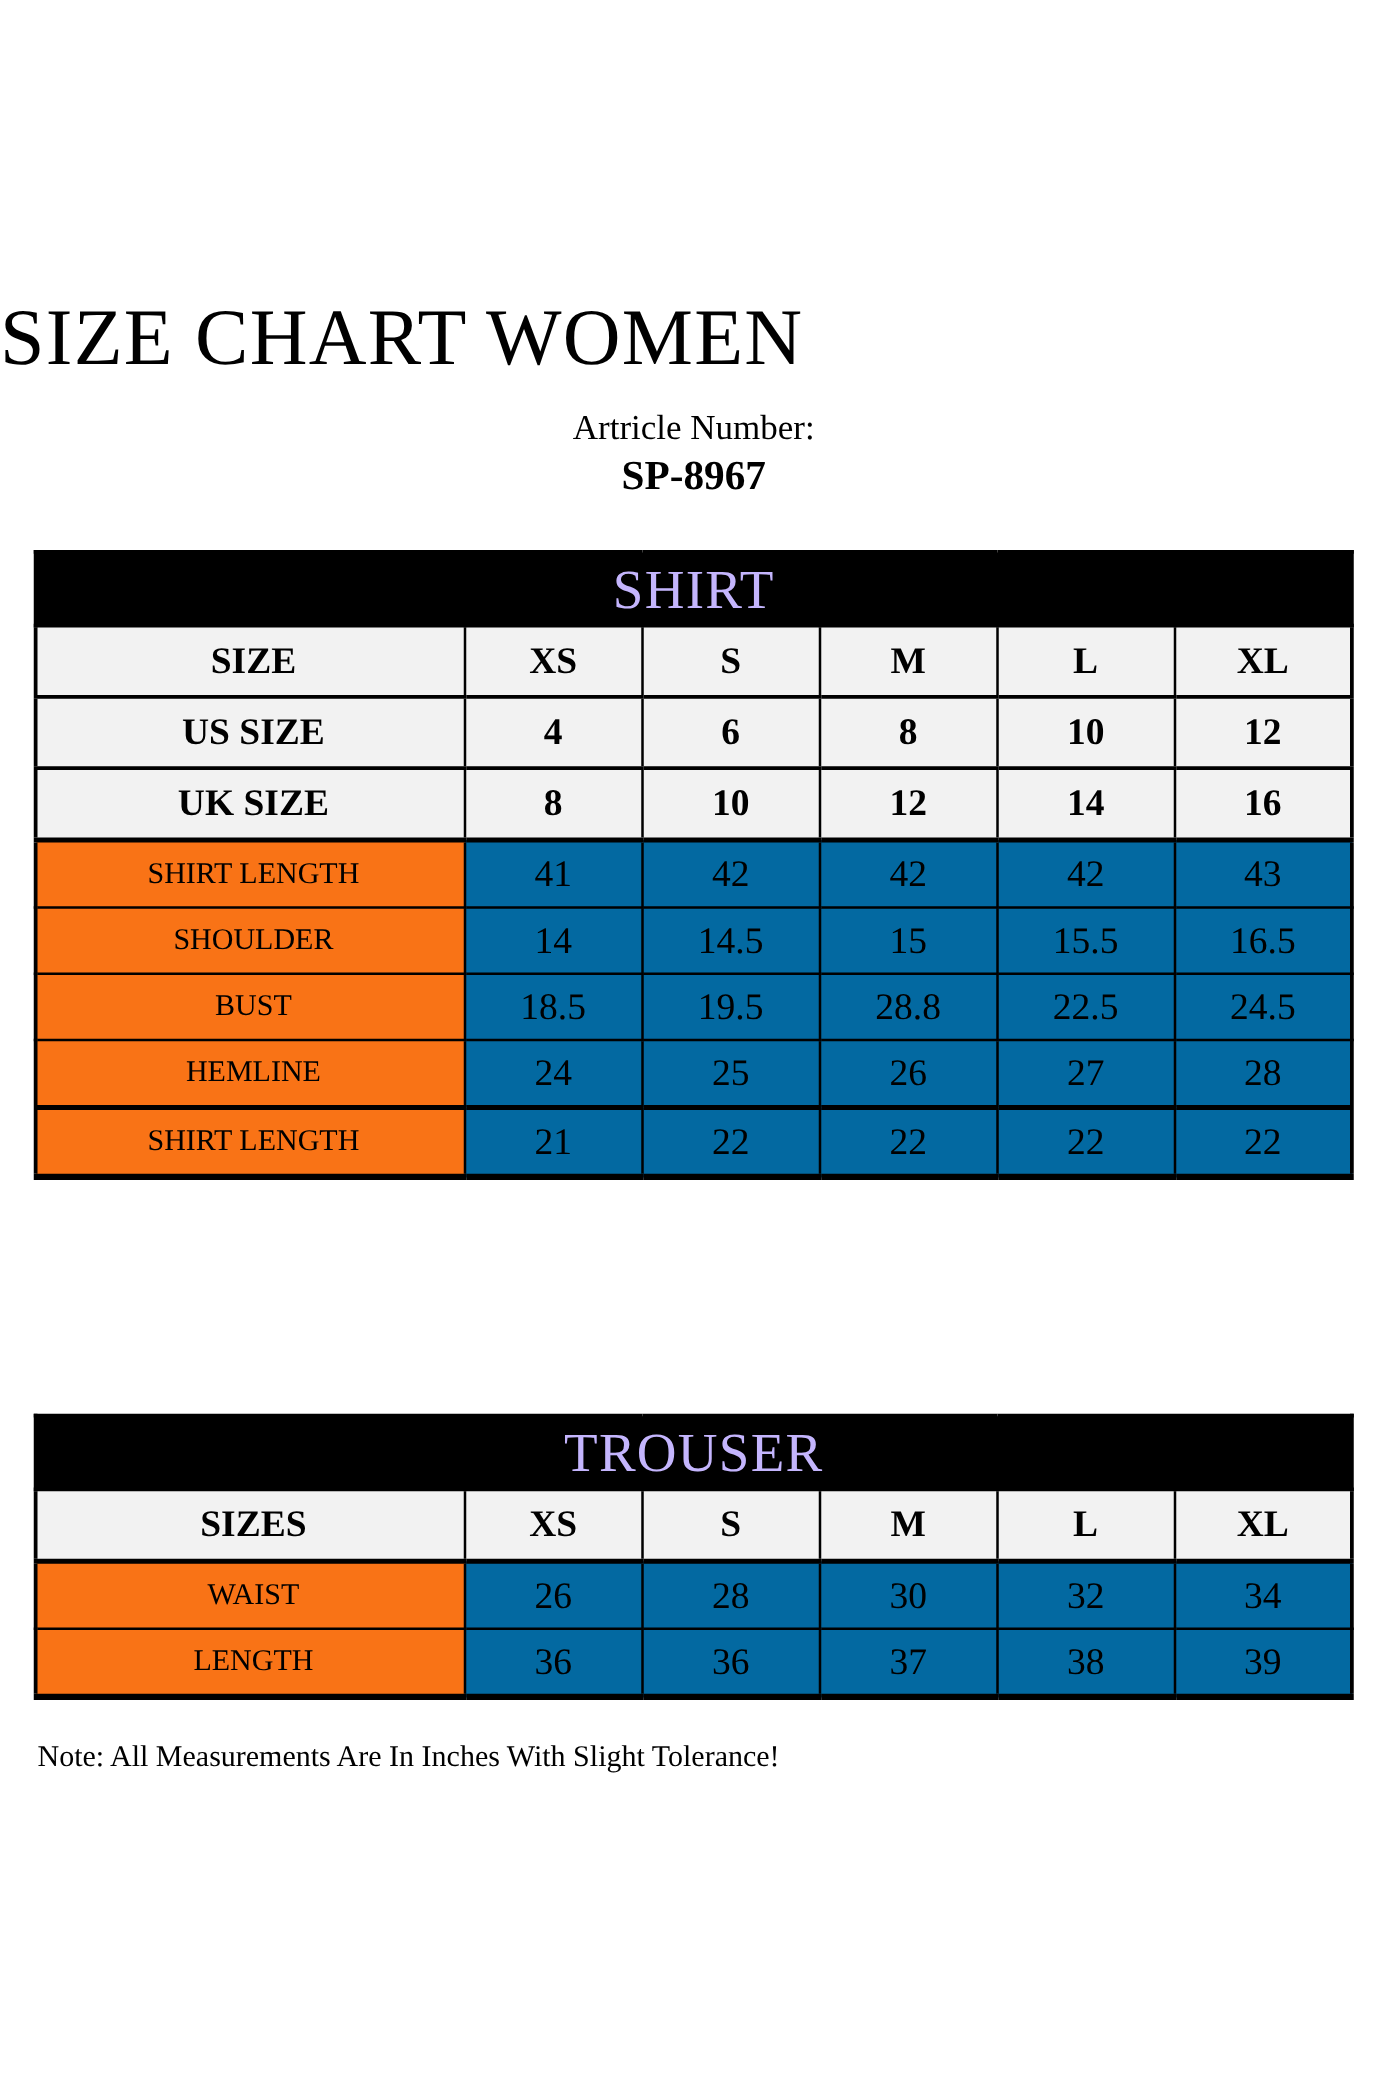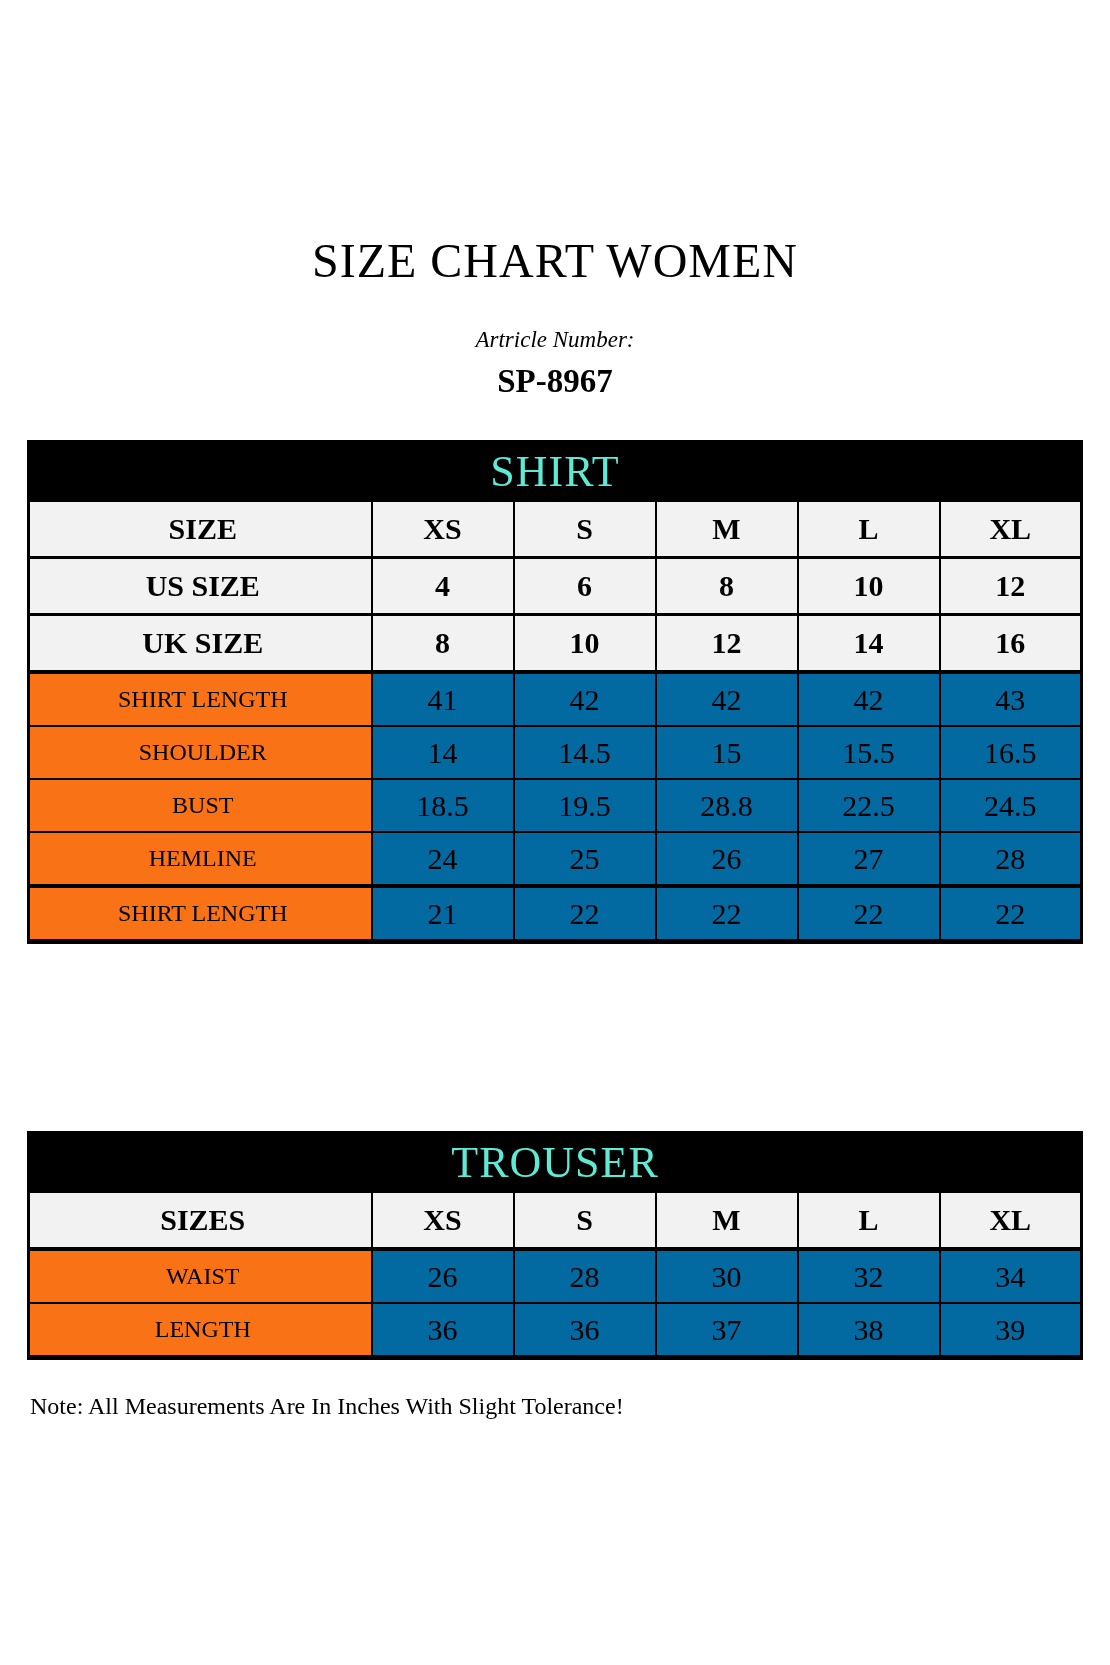--- a/index.html
+++ b/index.html
@@ -4,46 +4,46 @@
 <style>
   html,body{margin:0;padding:0;}
   body{
     width:1110px;height:1665px;background:#ffffff;color:#000000;
     font-family:"Liberation Serif","DejaVu Serif",serif;
   }
   .page{position:relative;width:1110px;height:1665px;background:#ffffff;overflow:hidden;}
 
   .title{
     position:absolute;top:236px;left:0;width:100%;
-    text-align:center;font-size:48px;line-height:1.05;letter-spacing:1px;white-space:nowrap;
+    text-align:left;font-size:64px;line-height:1.05;letter-spacing:1px;white-space:nowrap;
   }
   .article-label{
     position:absolute;top:328px;left:0;width:100%;
-    text-align:center;font-size:23px;line-height:1.05;font-style:italic;
+    text-align:center;font-size:28px;line-height:1.05;
   }
   .article-number{
     position:absolute;top:364px;left:0;width:100%;
     text-align:center;font-size:33px;font-weight:bold;line-height:1.05;
   }
 
   table.chart{
     position:absolute;left:27px;width:1056px;
     border-collapse:collapse;table-layout:fixed;
     border:3px solid #000;
   }
   .shirt-table{top:440px;}
   .trouser-table{top:1131px;}
 
   col.c-label{width:343px;}
   col.c-val{width:142px;}
 
   td{border:2px solid #000;padding:0;vertical-align:middle;}
 
   tr.caption-row td{
-    background:#000000;color:#5eead4;border:3px solid #000;
+    background:#000000;color:#c4b5fd;border:3px solid #000;
     text-align:center;font-size:44px;height:56px;letter-spacing:1px;
     font-weight:normal;
   }
   tr.hdr-row td{
     background:#f2f2f2;font-weight:bold;font-size:30px;height:54px;
     text-align:center;border-top-width:3px;border-bottom-width:3px;
   }
   tr.meas-row td{
     background:#0369a1;font-size:30px;height:51px;text-align:center;
   }

